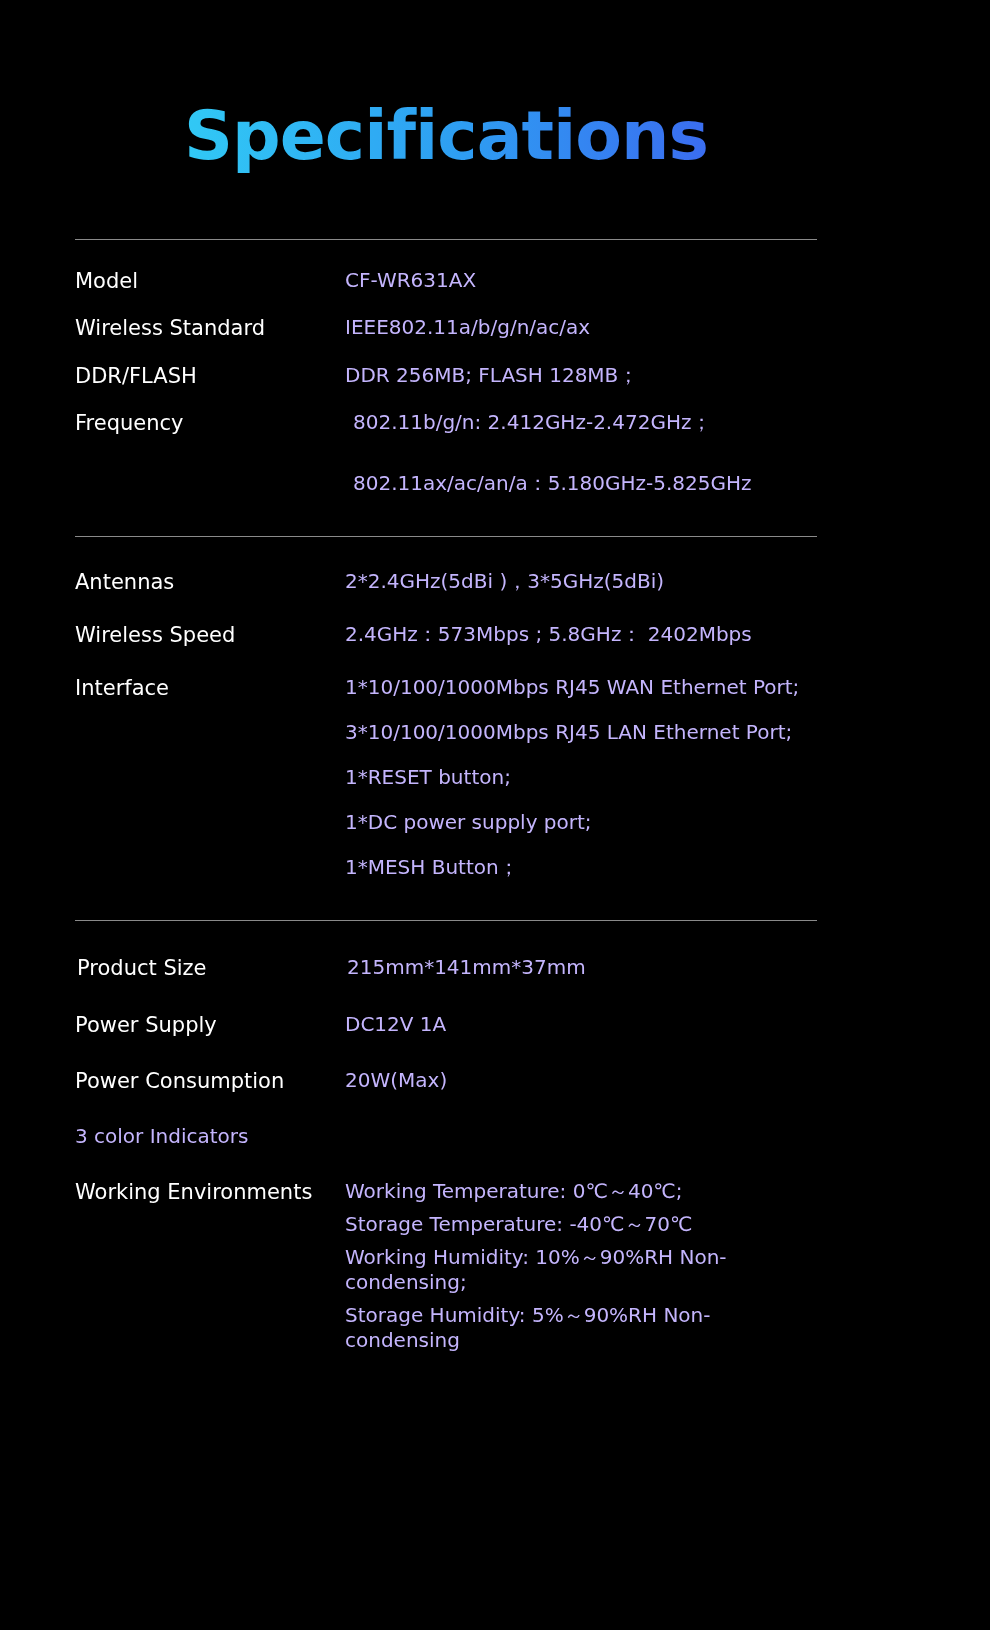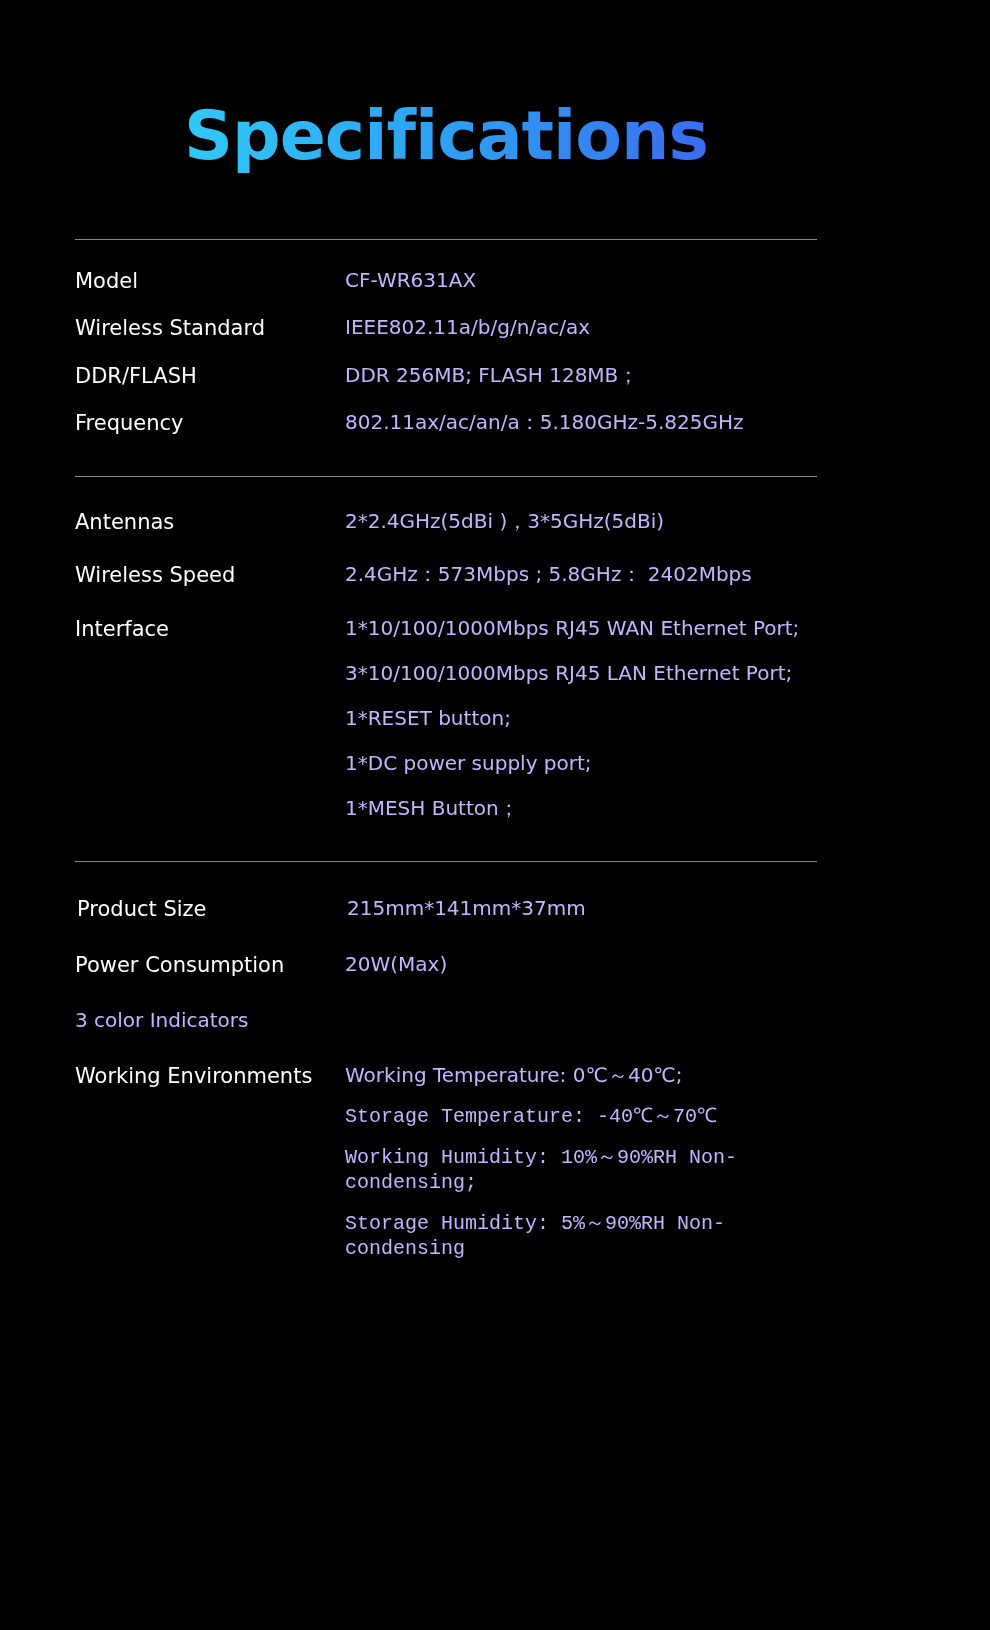--- a/index.html
+++ b/index.html
@@ -60,32 +60,32 @@
     font-size: 20px;
     color: #c4b5fd;
     line-height: 1.25;
   }
   .value .vline {
     display: block;
   }
   
   .sec1 { padding-top: 28px; }
   .sec1 .row { margin-bottom: 21px; }
-  .sec1 .row.freq { margin-bottom: 0; }
+  .sec1 .row.freq { margin-bottom: 0; gap: 8px; }
   .sec1 .value .vline + .vline { margin-top: 36px; }
 
   .sec2 { padding-top: 32px; }
   .sec2 .row { margin-bottom: 27px; }
   .sec2 .row:last-child { margin-bottom: 0; }
   .sec2 .value .vline + .vline { margin-top: 20px; }
 
   .sec3 { padding-top: 34px; }
   .sec3 .row { margin-bottom: 30px; }
   .sec3 .row:last-child { margin-bottom: 0; }
-  .sec3 .value .vline + .vline { margin-top: 16px; font-family: Liberation Mono, monospace; }
+  .sec3 .value .vline + .vline { margin-top: 8px; }
 
   .divider.mid1 { margin-top: 40px; }
   .divider.mid2 { margin-top: 40px; }
 
   .label.narrowpad { padding-left: 2px; }
 </style>
 </head>
 <body>
 
 <div class="page">
@@ -109,20 +109,21 @@
     </div>
     <div class="row">
       <div class="label">DDR/FLASH</div>
       <div class="value">
         <span class="vline">DDR 256MB;   FLASH 128MB；</span>
       </div>
     </div>
     <div class="row freq">
       <div class="label">Frequency</div>
       <div class="value">
+        <span class="vline">802.11b/g/n: 2.412GHz-2.472GHz；</span>
         <span class="vline">802.11ax/ac/an/a：5.180GHz-5.825GHz</span>
       </div>
     </div>
   </div>
 
   <div class="divider mid1"></div>
 
   <div class="section sec2">
     <div class="row">
       <div class="label">Antennas</div>
@@ -151,20 +152,26 @@
   <div class="divider mid2"></div>
 
   <div class="section sec3">
     <div class="row">
       <div class="label narrowpad">Product Size</div>
       <div class="value">
         <span class="vline">215mm*141mm*37mm</span>
       </div>
     </div>
     <div class="row">
+      <div class="label">Power Supply</div>
+      <div class="value">
+        <span class="vline">DC12V 1A</span>
+      </div>
+    </div>
+    <div class="row">
       <div class="label">Power Consumption</div>
       <div class="value">
         <span class="vline">20W(Max)</span>
       </div>
     </div>
     <div class="row">
       <div class="value">
         <span class="vline">3 color Indicators</span>
       </div>
     </div>

